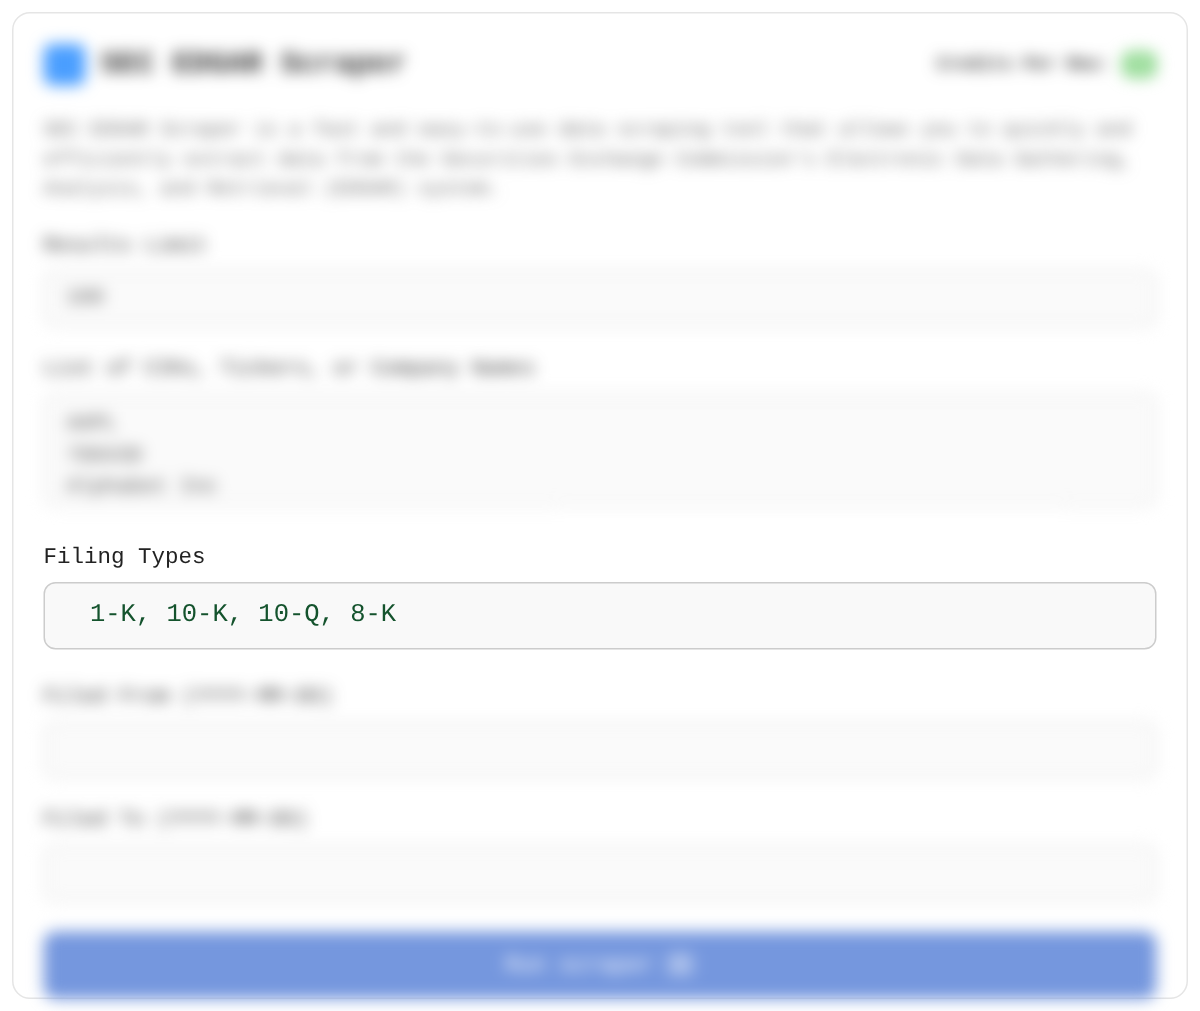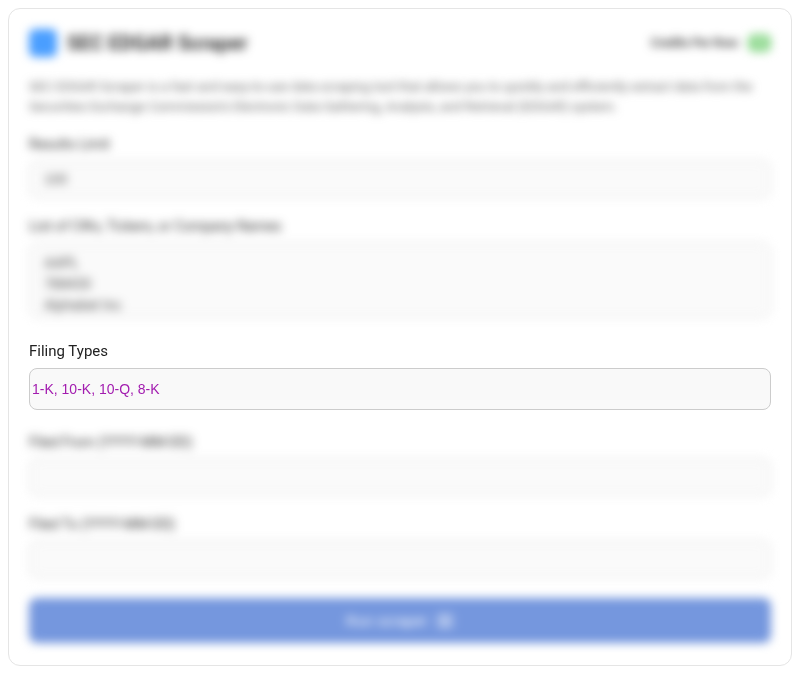--- a/index.html
+++ b/index.html
@@ -1,18 +1,19 @@
 <!DOCTYPE html>
 <html><head>
   <meta charset="utf-8">
   <style>
     * {
       margin: 0;
       padding: 0;
       box-sizing: border-box;
+      font-family: Liberation Mono, monospace;
     }
     body {
       font-family: -apple-system, BlinkMacSystemFont, "Segoe UI", Roboto, sans-serif;
       background: #fff;
       width: 800px;
       height: 674px;
       overflow: hidden;
     }
     .container {
       border: 1px solid #e5e5e5;
@@ -109,26 +110,26 @@
       margin-bottom: 24px;
     }
     .focused-label {
       font-size: 15px;
       color: #222;
       margin-bottom: 8px;
       display: block;
     }
     .focused-input {
       width: 100%;
-      padding: 12px 2px;
+      padding: 12px 30px;
       border: 1px solid #ccc;
       border-radius: 8px;
-      font-size: 14px;
+      font-size: 17px;
       background: #f9f9f9;
-      color: #a21caf;
+      color: #14532d;
     }
     .run-button {
       width: 100%;
       padding: 14px;
       background: #7597de;
       color: #fff;
       border: none;
       border-radius: 8px;
       font-size: 15px;
       font-weight: 500;

